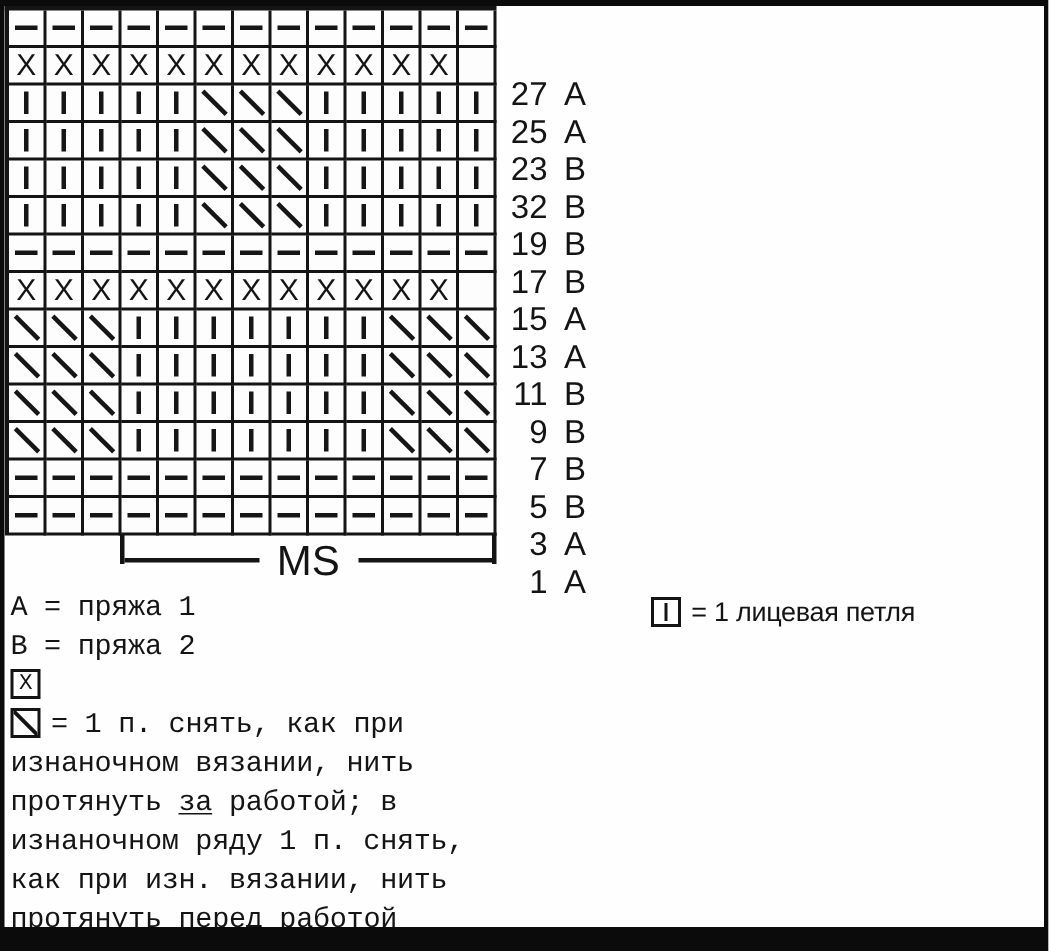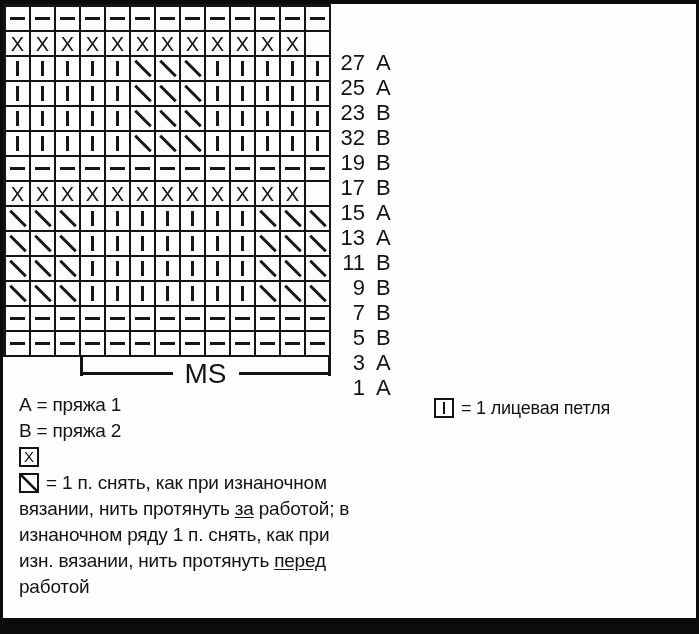--- a/index.html
+++ b/index.html
@@ -40,21 +40,21 @@
   .row-labels{position:absolute;left:332px;top:3px;margin-top:43px;}
   .row-label{height:25px;display:flex;align-items:center;}
   .row-num{display:inline-block;width:30px;text-align:right;font-size:22px;}
   .row-yarn{margin-left:11px;font-size:22px;}
   
   .ms-bracket{position:absolute;left:77px;top:352px;width:251px;height:28px;display:flex;}
   .ms-tick{width:3px;height:20px;background:#141414;}
   .ms-line{flex:1;height:3px;margin-top:16px;background:#141414;}
   .ms-label{font-size:28px;line-height:25px;margin:5px 12px 0;}
   
-  .legend-left{position:absolute;left:16px;top:388px;width:346px;font-size:19px;line-height:26px;letter-spacing:-0.2px;}
+  .legend-left{position:absolute;left:4px;top:388px;width:346px;font-size:19px;line-height:26px;letter-spacing:-0.2px;font-family:Liberation Mono, monospace;}
   .legend-right{position:absolute;left:349px;top:391px;width:340px;font-size:18px;line-height:27px;letter-spacing:-0.2px;text-align:center;}
   .legend-item{margin:0;}
   .box{
     display:inline-block;width:20px;height:20px;box-sizing:border-box;
     border:2px solid #141414;vertical-align:-4px;margin-right:7px;
     position:relative;background:#fff;
   }
   .box .b-x{position:absolute;left:0;top:0;width:16px;height:16px;
     font-size:15px;line-height:16px;text-align:center;display:block;}
   .box .b-bar{position:absolute;left:7px;top:2px;width:2px;height:12px;background:#141414;}

